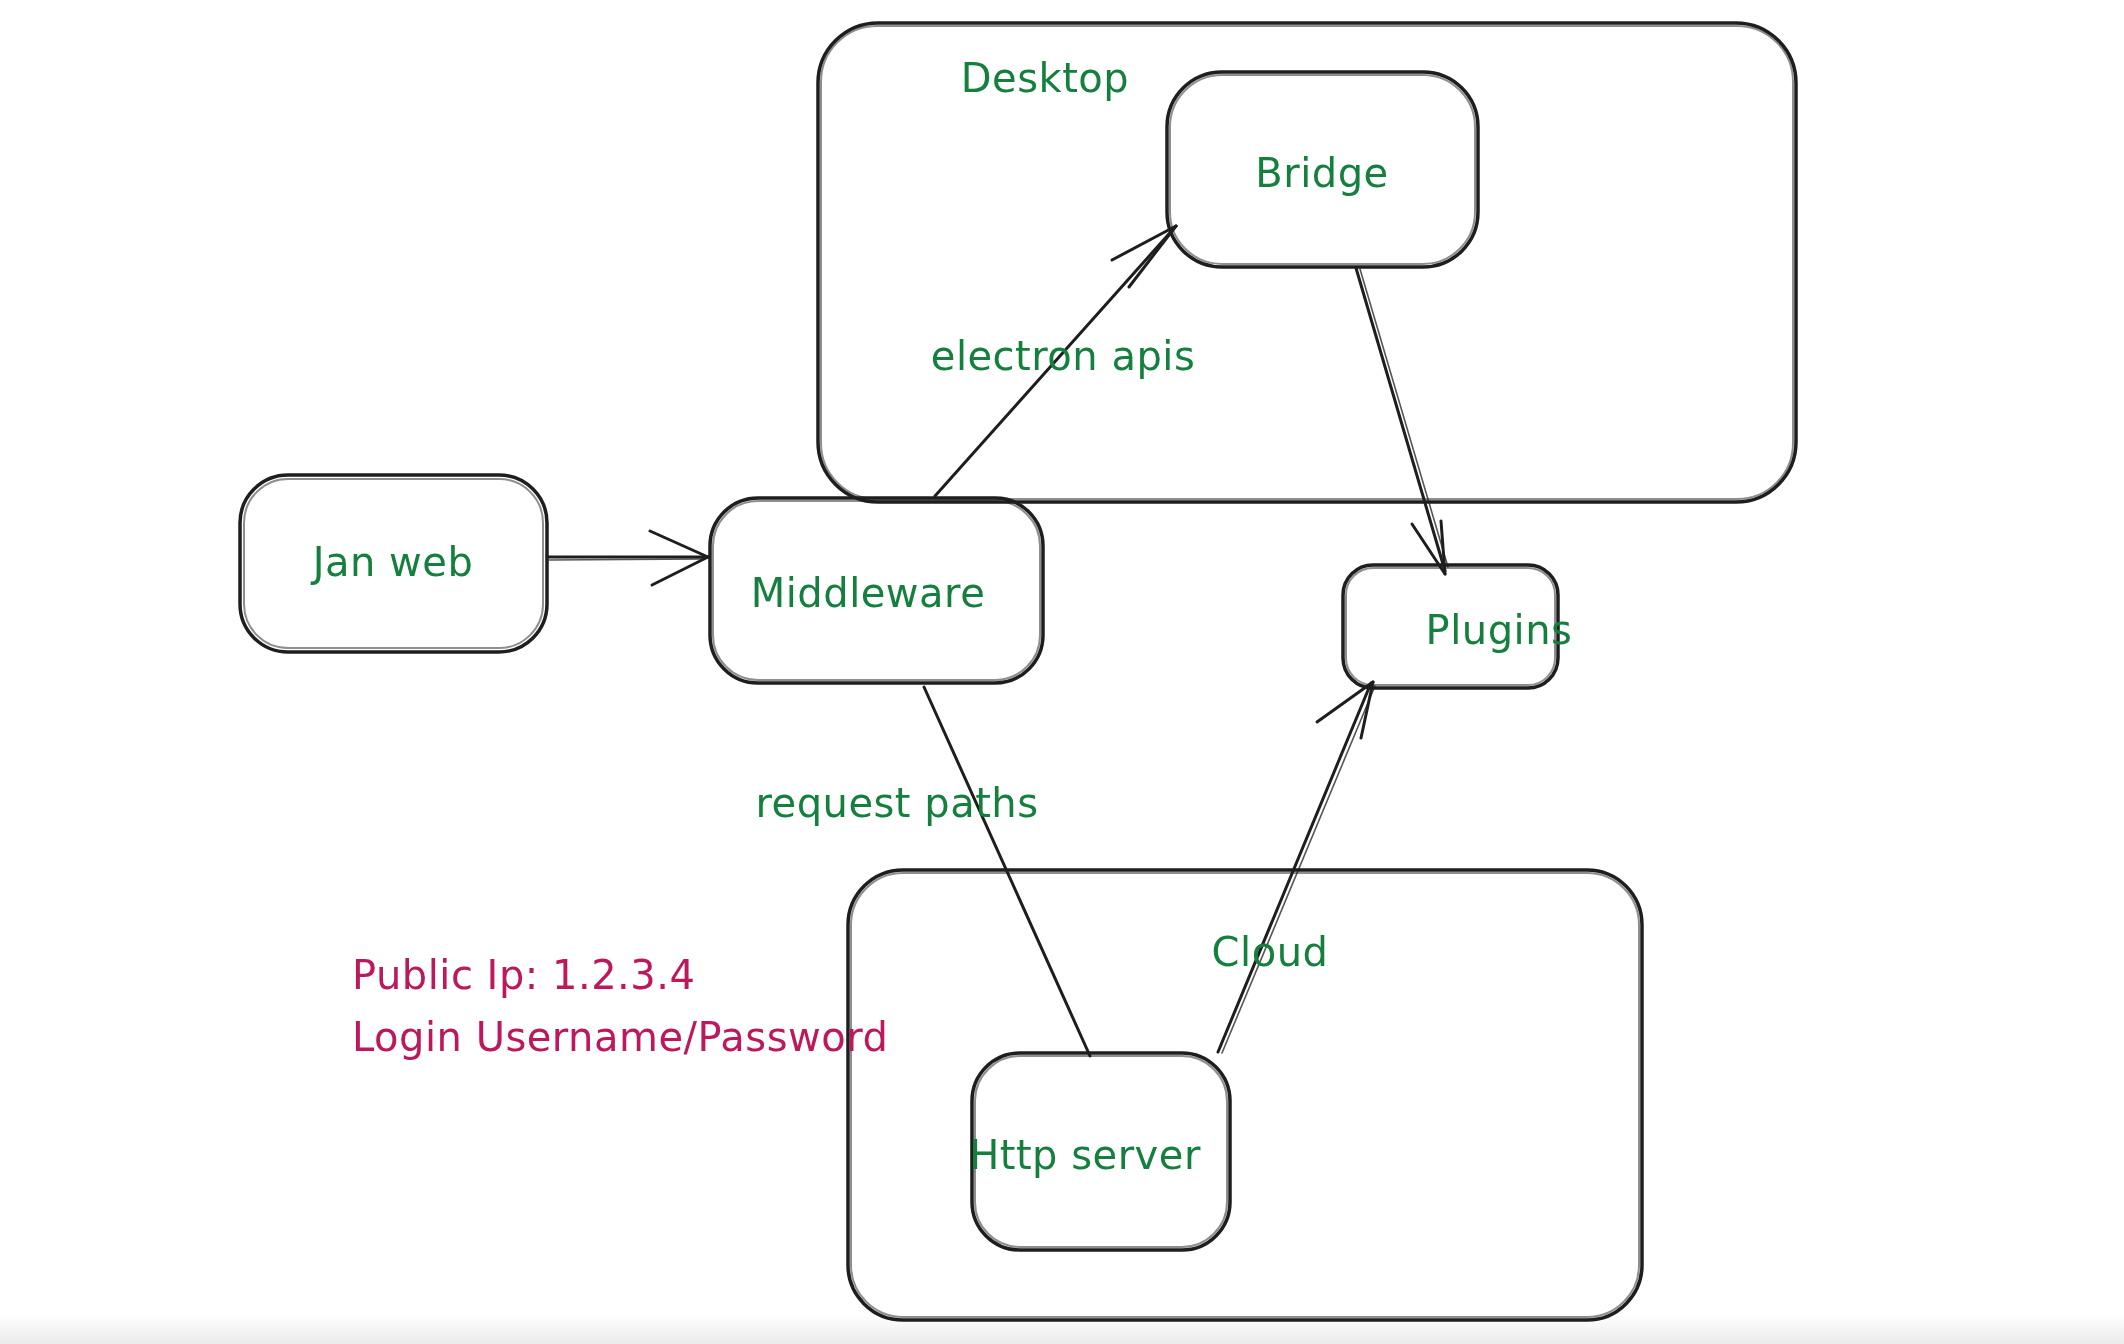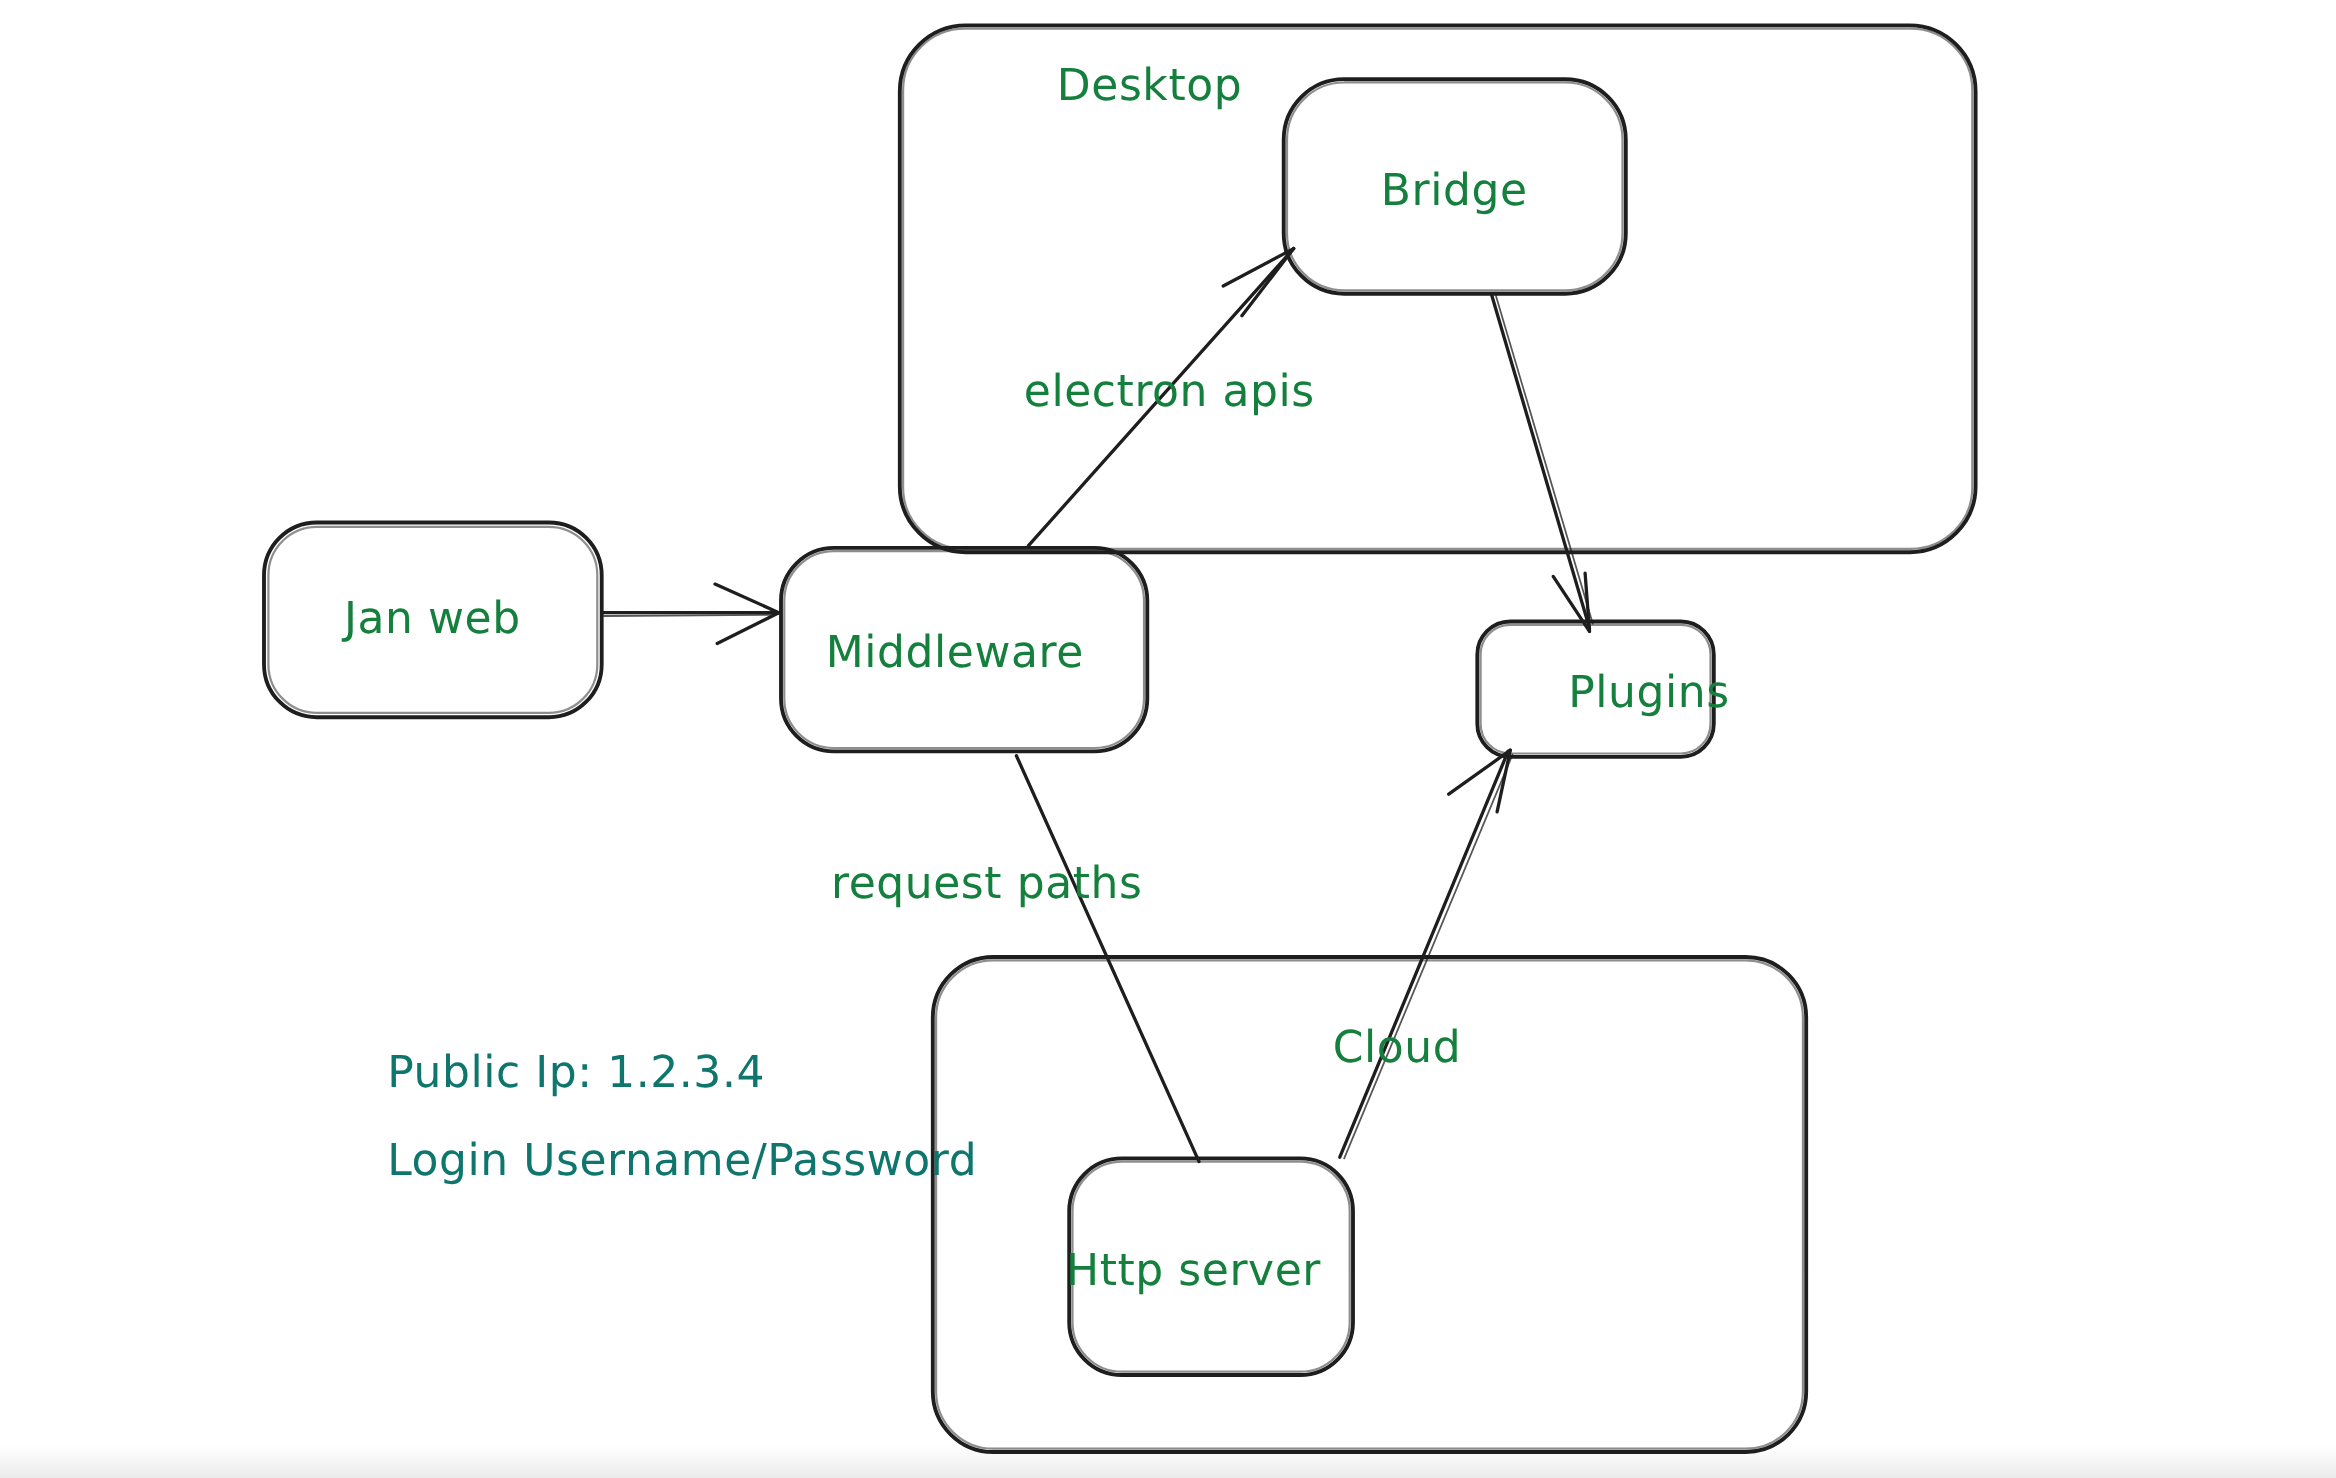--- a/index.html
+++ b/index.html
@@ -58,33 +58,33 @@
     line-height: 1.1;
     white-space: nowrap;
     color: #15803d;
     letter-spacing: 0.5px;
   }
   .annotation {
     position: absolute;
     transform: translate(0, -50%);
     font-size: 40px;
     white-space: nowrap;
-    color: #0f766e;
+    color: #be185d;
     letter-spacing: 0.5px;
   }
   #desktop-label   { left: 1045px; top: 78px; }
   #bridge-label    { left: 1322px; top: 173px; }
   #electron-apis-label { left: 1063px; top: 356px; }
   #jan-web-label   { left: 393px;  top: 562px; }
   #middleware-label{ left: 868px;  top: 593px; }
   #plugins-label   { left: 1451px; top: 630px; margin-left: 48px; }
   #request-paths-label { left: 897px; top: 803px; }
   #cloud-label     { left: 1270px; top: 952px; }
   #public-ip-text  { left: 352px;  top: 975px; }
-  #login-text      { left: 352px;  top: 1037px; margin-top: 18px; }
+  #login-text      { left: 352px;  top: 1037px; }
   #http-server-label { left: 1085px; top: 1155px; text-align: right; }
   .bottom-fade {
     position: absolute;
     left: 0;
     bottom: 0;
     width: 100%;
     height: 30px;
     background: linear-gradient(to bottom, rgba(30,30,30,0), rgba(30,30,30,0.09));
     pointer-events: none;
   }

